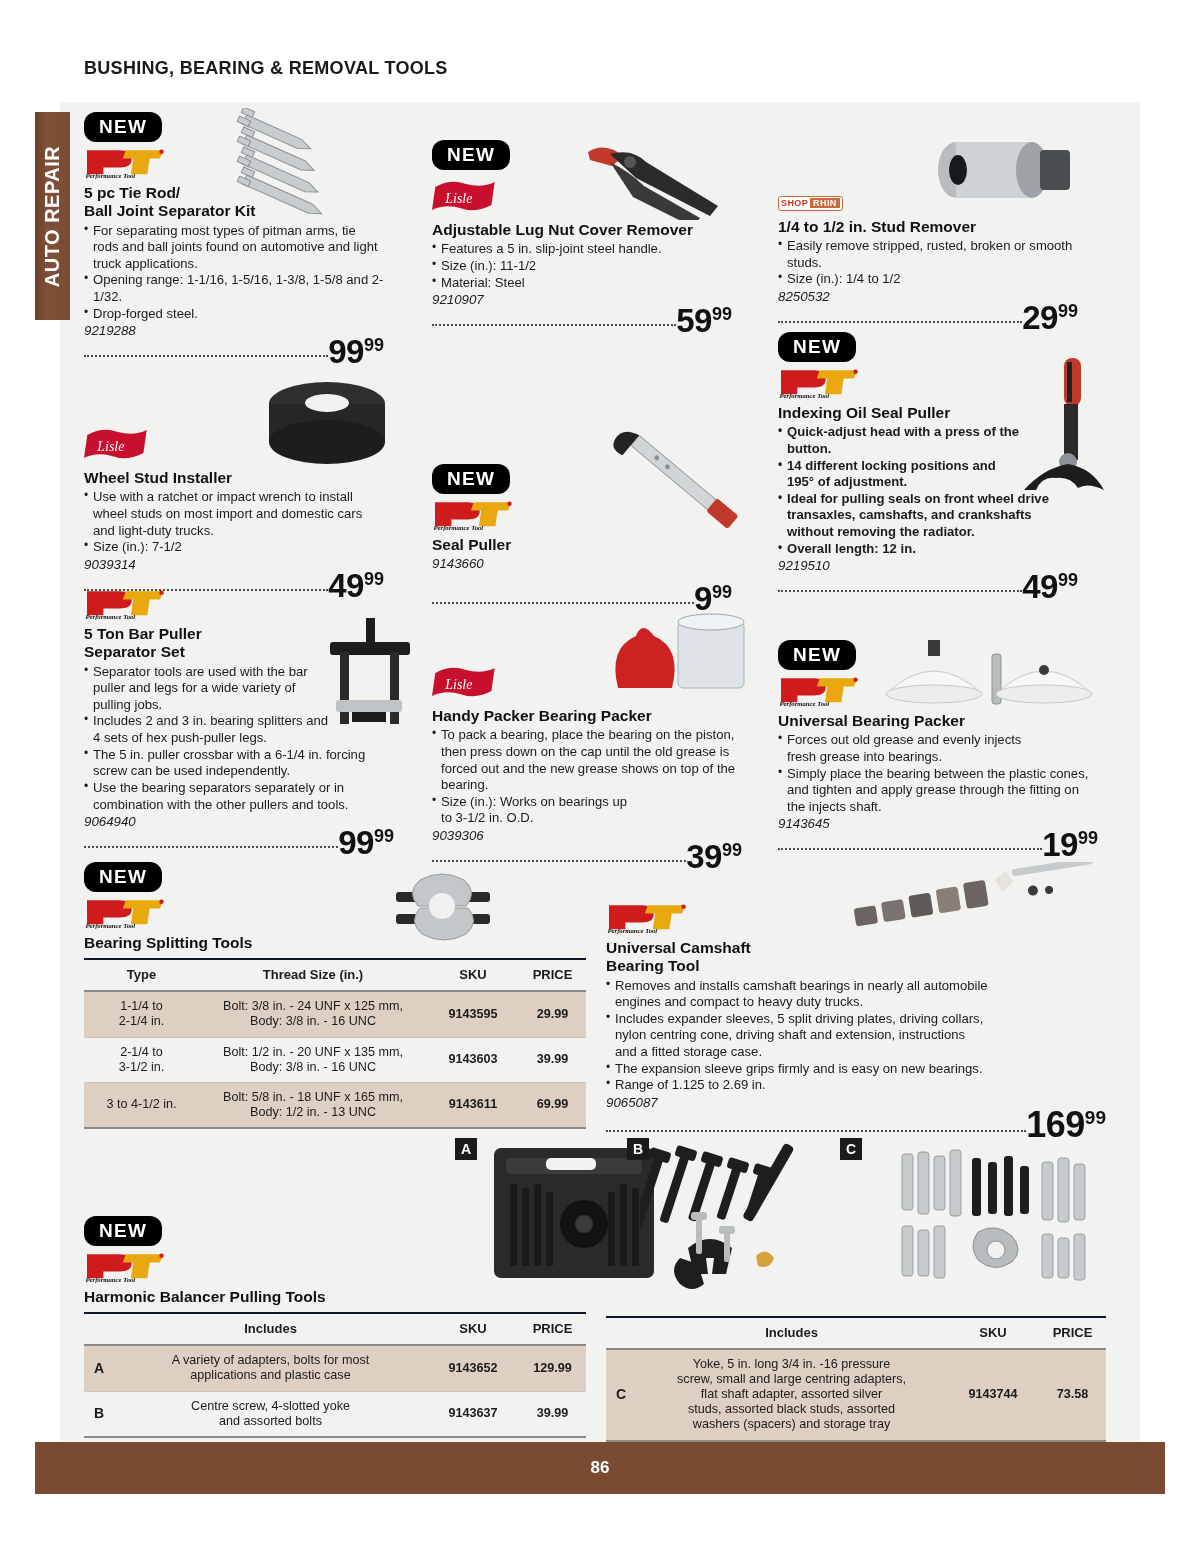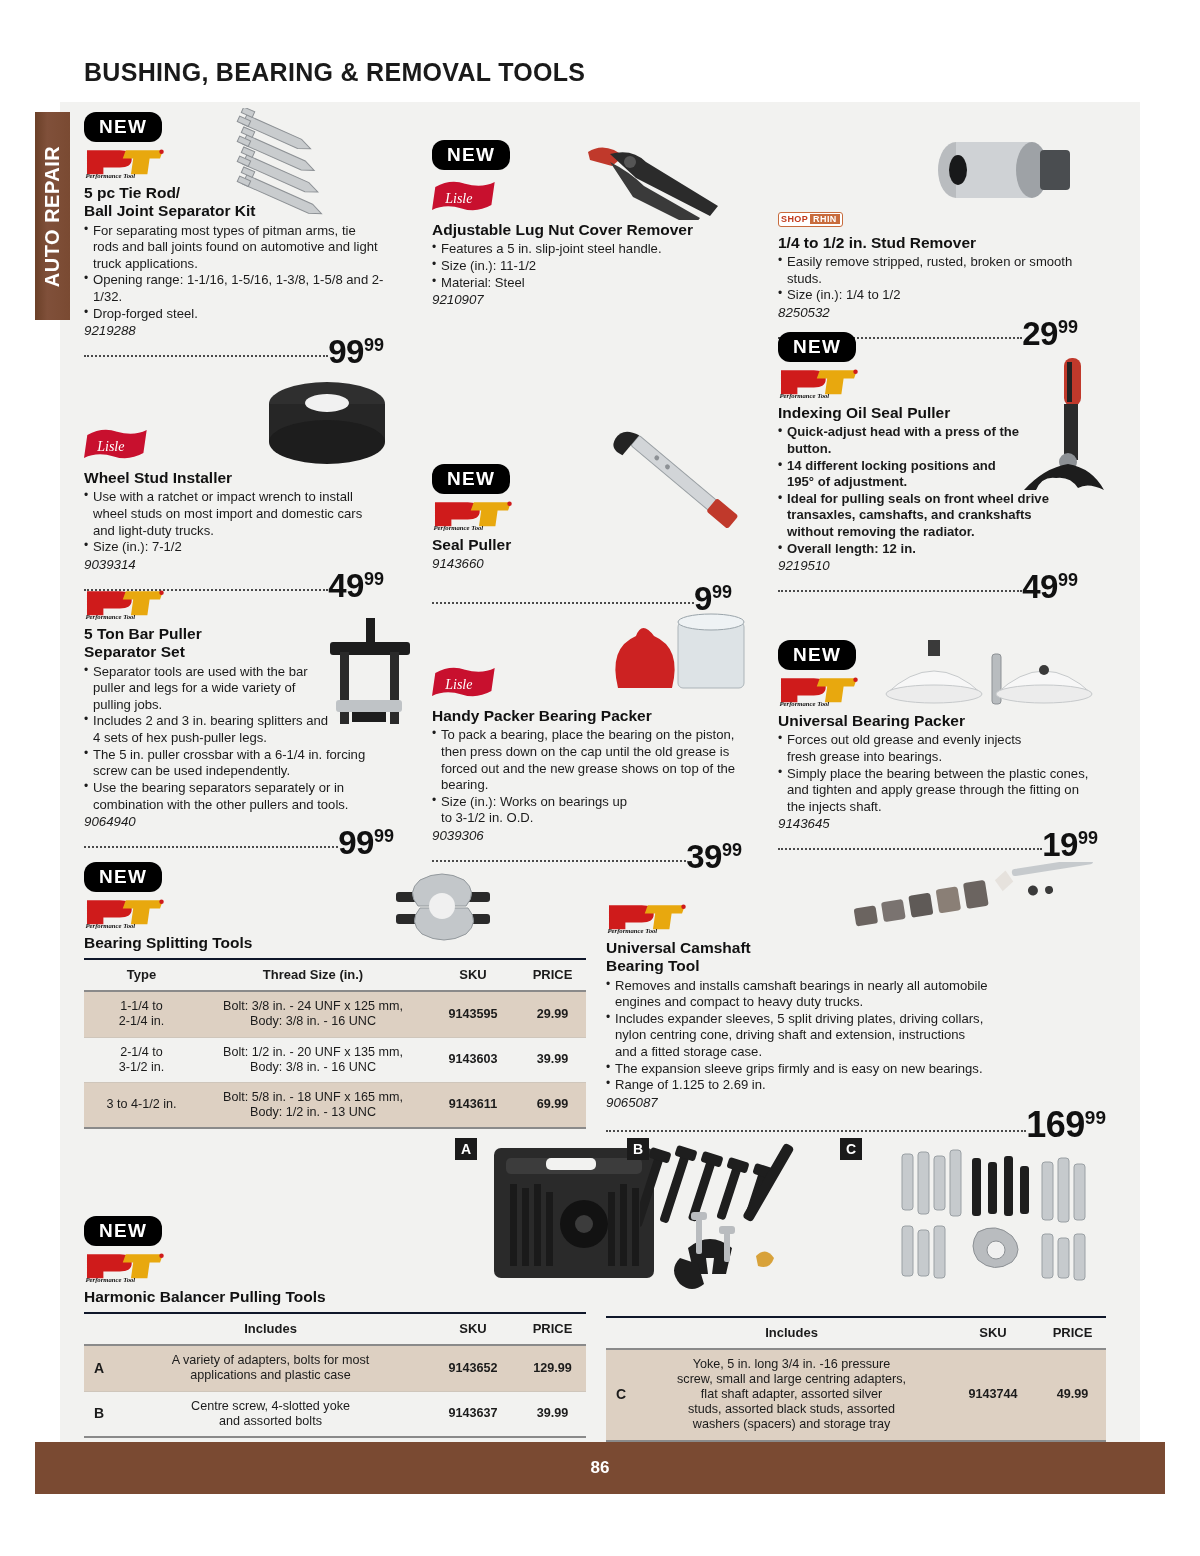--- a/index.html
+++ b/index.html
@@ -9,21 +9,21 @@
     font-family: "Liberation Sans", sans-serif;
     position: relative;
     overflow: hidden;
   }
   .page {
     position: absolute; inset: 0;
   }
   
   .page-title {
     position: absolute; left: 84px; top: 58px;
-    font-size: 25px; font-weight: bold; letter-spacing: .3px;
+    font-size: 18px; font-weight: bold; letter-spacing: .3px;
     color: #1a1a1a;
     text-align: right;
   }
   
   .body-panel {
     position: absolute; left: 60px; top: 102px;
     width: 1080px; height: 1362px;
     background: #f2f2f0;
   }
   
@@ -373,23 +373,27 @@
       <path d="M4 12 q18 -10 36 -4 q20 6 36 -2 l-4 28 q-18 10 -36 4 q-20 -6 -36 2z" fill="#c8102e"></path>
       <text x="16" y="32" font-family="Liberation Serif, serif" font-size="17" font-style="italic" fill="#fff">Lisle</text>
     </svg>
     <h3>Adjustable Lug Nut Cover Remover</h3>
     <ul>
       <li>Features a 5 in. slip-joint steel handle.</li>
       <li>Size (in.): 11-1/2</li>
       <li>Material: Steel</li>
     </ul>
     <div class="sku">9210907</div>
-  </div>
-
-  <div class="prod" style="left:778px;top:208px;width:300px;">
+    <div class="price-row">
+      <div class="leader"></div>
+      <div class="price"><span>59</span><span class="cents">99</span></div>
+    </div>
+  </div>
+
+  <div class="prod" style="left:778px;top:192px;width:300px;">
     <span class="shop-logo"><span class="s1">SHOP</span><span class="s2">RHIN</span></span>
     <h3 style="margin-top:7px;">1/4 to 1/2 in. Stud Remover</h3>
     <ul>
       <li>Easily remove stripped, rusted, broken or smooth studs.</li>
       <li>Size (in.): 1/4 to 1/2</li>
     </ul>
     <div class="sku">8250532</div>
     <div class="price-row">
       <div class="leader"></div>
       <div class="price"><span>29</span><span class="cents">99</span></div>
@@ -630,21 +634,21 @@
         <tr class="shade">
           <td class="letter">C</td>
           <td>
             <span>Yoke, 5 in. long 3/4 in. -16 pressure</span><br>
             <span>screw, small and large centring adapters,</span><br>
             <span>flat shaft adapter, assorted silver</span><br>
             <span>studs, assorted black studs, assorted</span><br>
             <span>washers (spacers) and storage tray</span>
           </td>
           <td style="font-weight:bold;">9143744</td>
-          <td style="font-weight:bold;">49.99</td>
+          <td style="font-weight:bold;">73.58</td>
         </tr>
       </tbody>
     </table>
   </div>
 
   <div class="footer-bar">
     <span class="pg">86</span>
   </div>
 
 </div>

